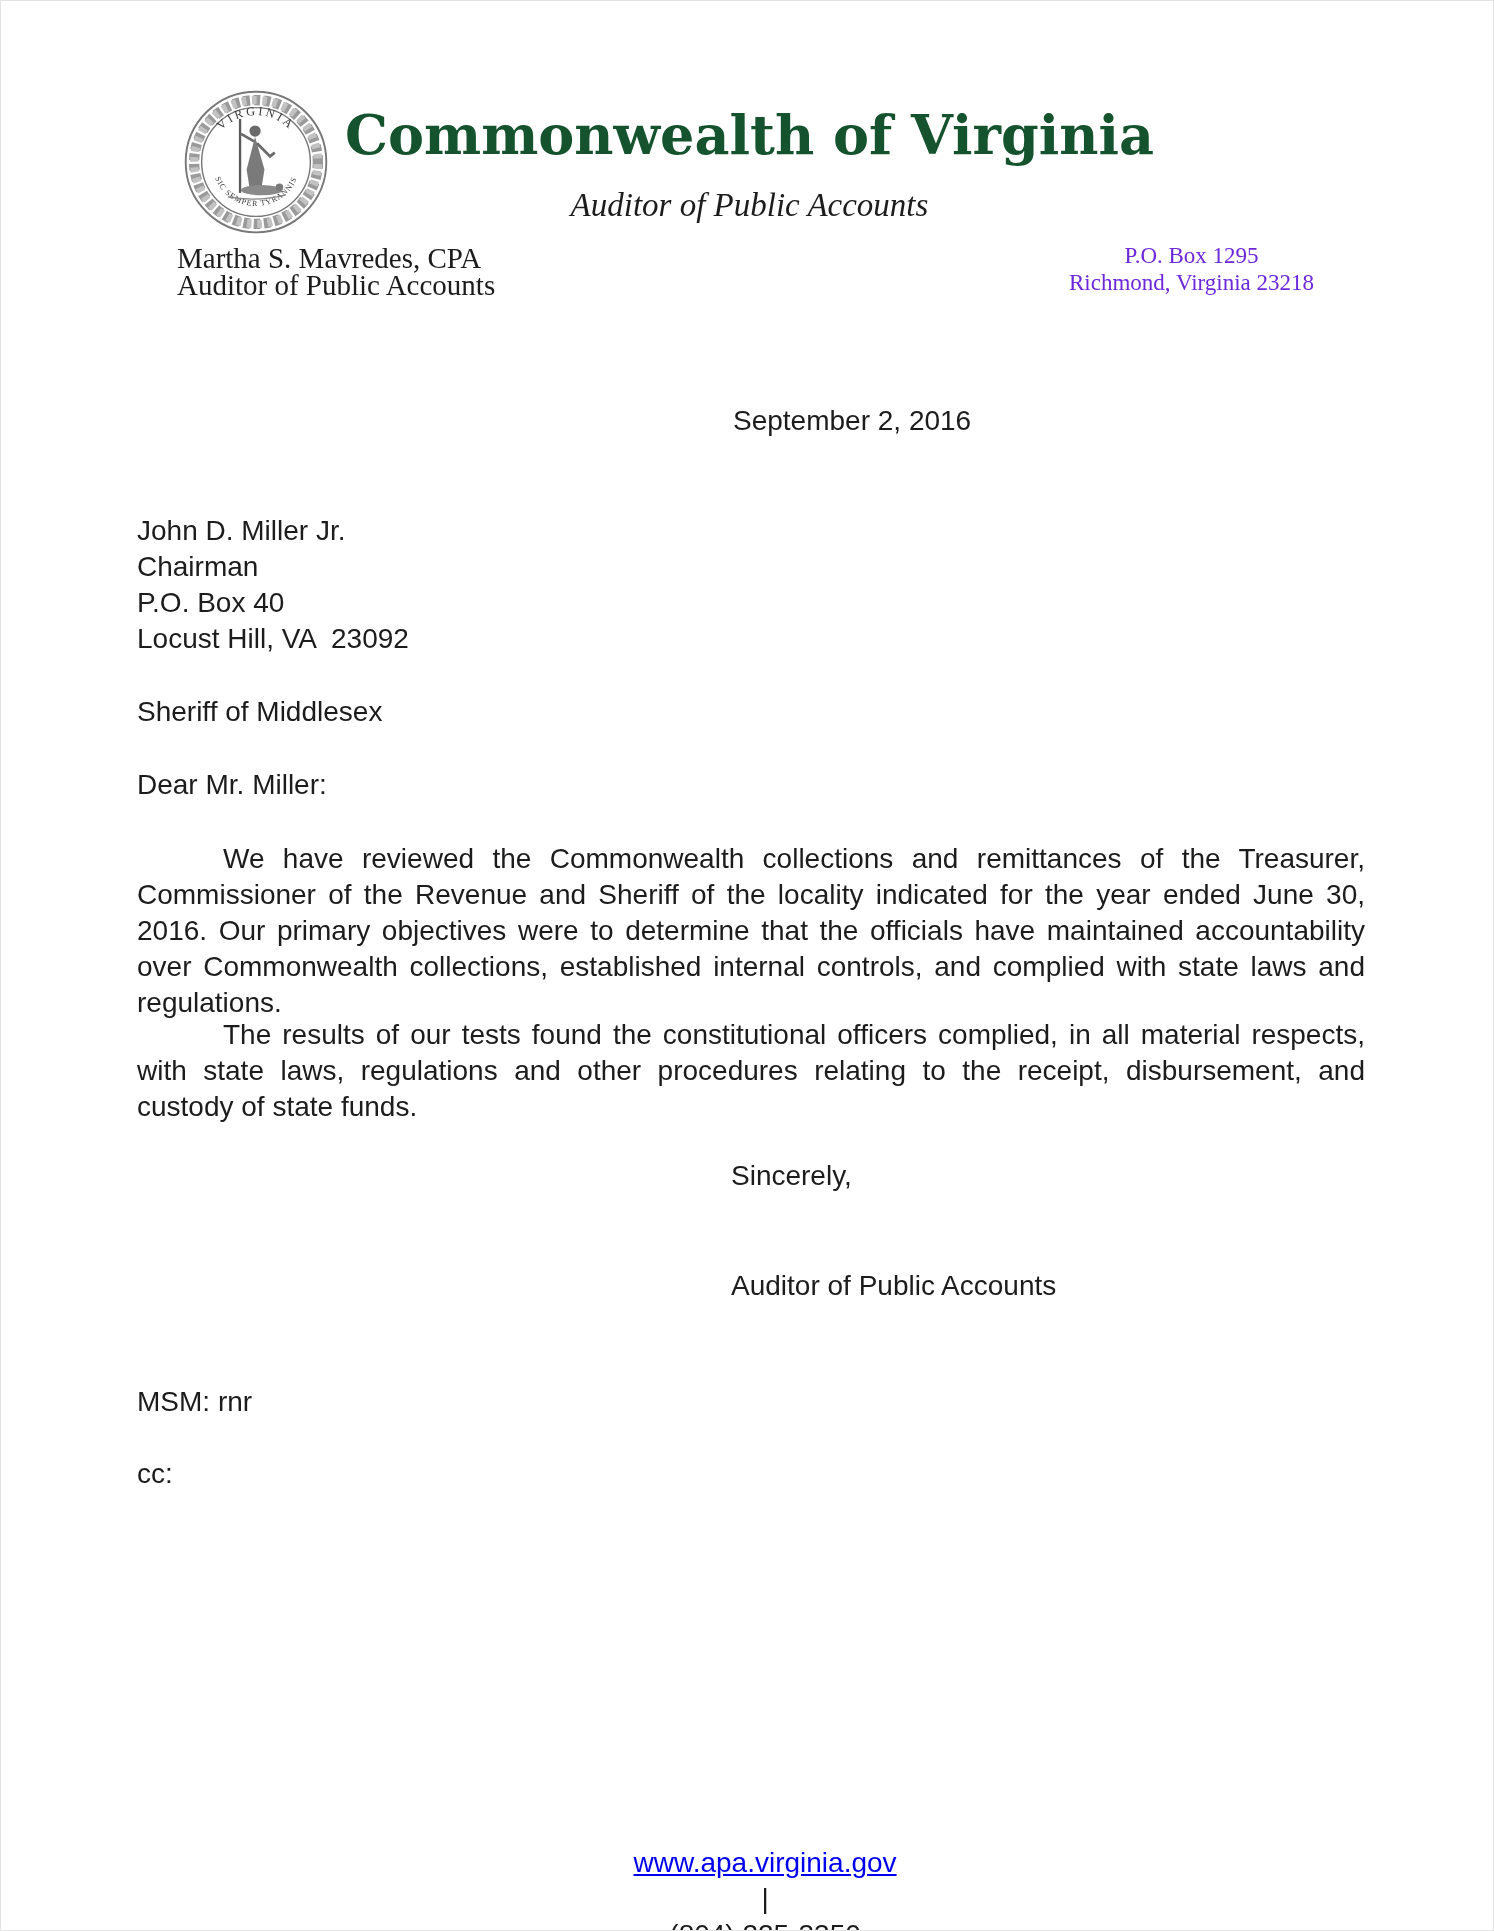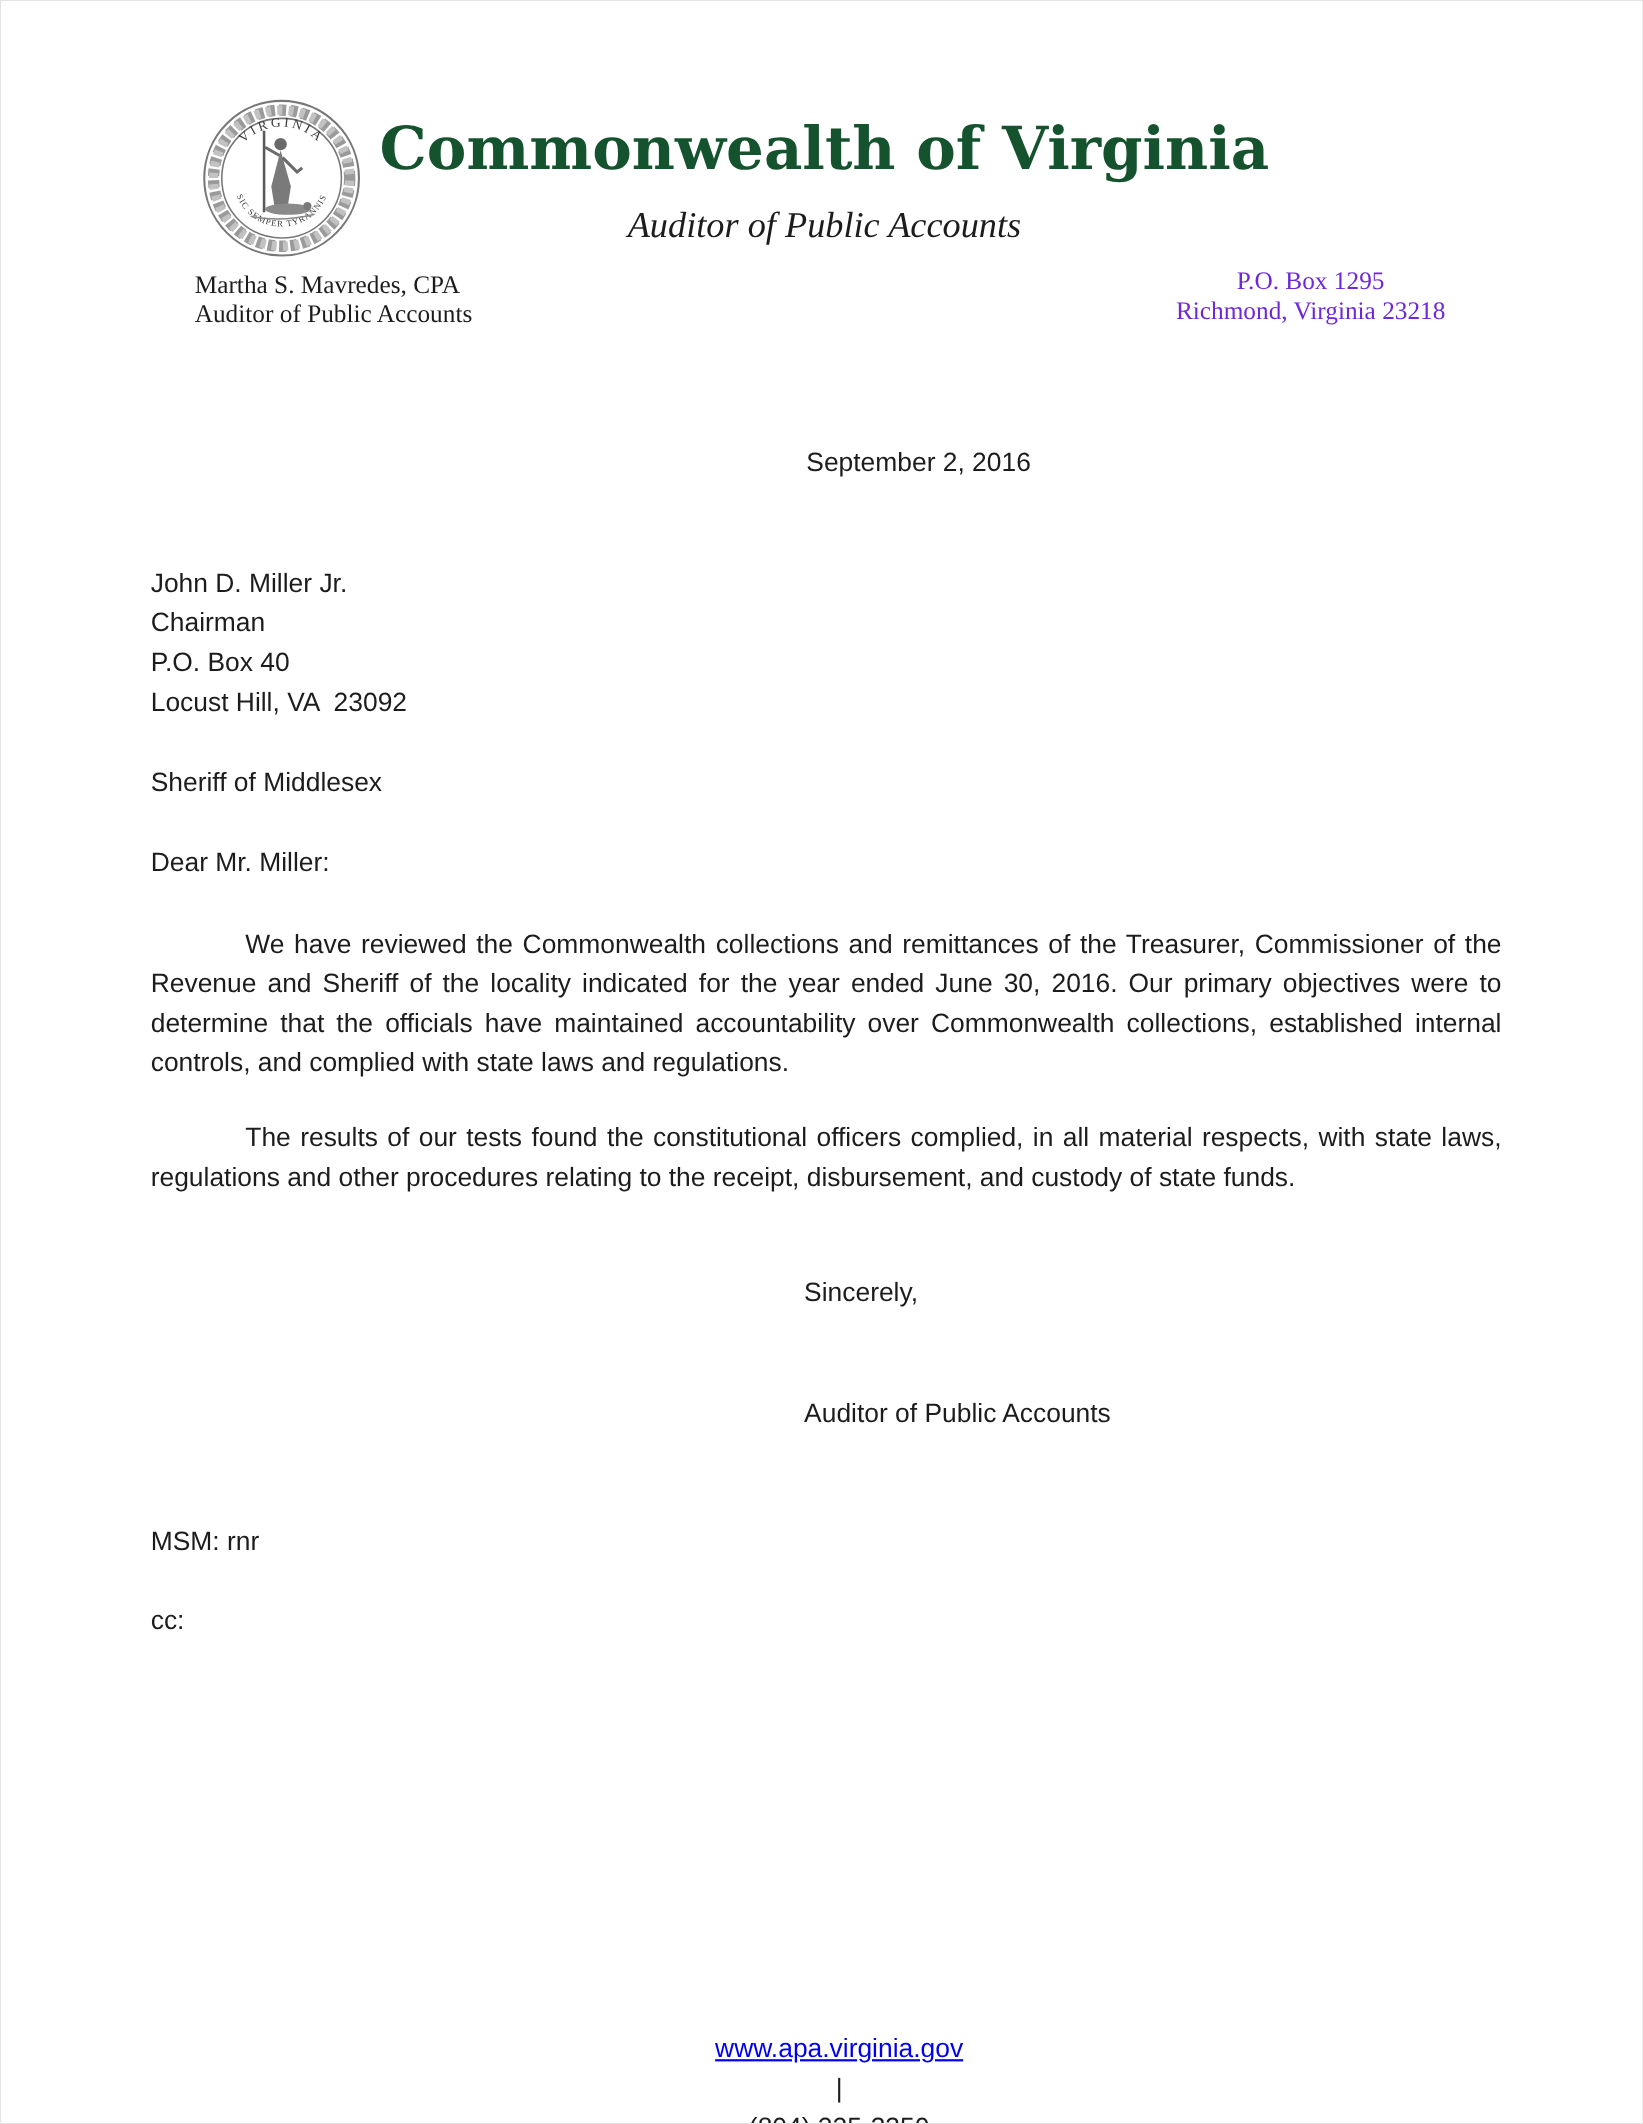--- a/index.html
+++ b/index.html
@@ -48,38 +48,38 @@
     font-family: "Liberation Serif", serif;
     font-style: italic;
     font-size: 33px;
     color: #1c1c1c;
   }
   .contact-left {
     position: absolute;
     left: 176px;
     top: 244px;
     font-family: "Liberation Serif", serif;
-    font-size: 23px;
+    font-size: 29px;
     line-height: 27px;
     color: #1c1c1c;
   }
   .contact-right {
     position: absolute;
     right: 179px;
     top: 241px;
     text-align: center;
     font-family: "Liberation Serif", serif;
     font-size: 23px;
     line-height: 27px;
     color: #6d28d9;
   }
   
   .sans {
     font-family: "Liberation Sans", sans-serif;
-    font-size: 24px;
+    font-size: 28px;
     line-height: 36px;
     color: #1c1c1c;
   }
   .date-line       { position: absolute; left: 732px; top: 402px; white-space: pre; }
   .recipient-block { position: absolute; left: 136px; top: 512px; }
   .recipient-block div { white-space: pre; }
   .reference-line  { position: absolute; left: 136px; top: 693px; white-space: pre; }
   .salutation-line { position: absolute; left: 136px; top: 766px; white-space: pre; }
   .body-block {
     position: absolute;

